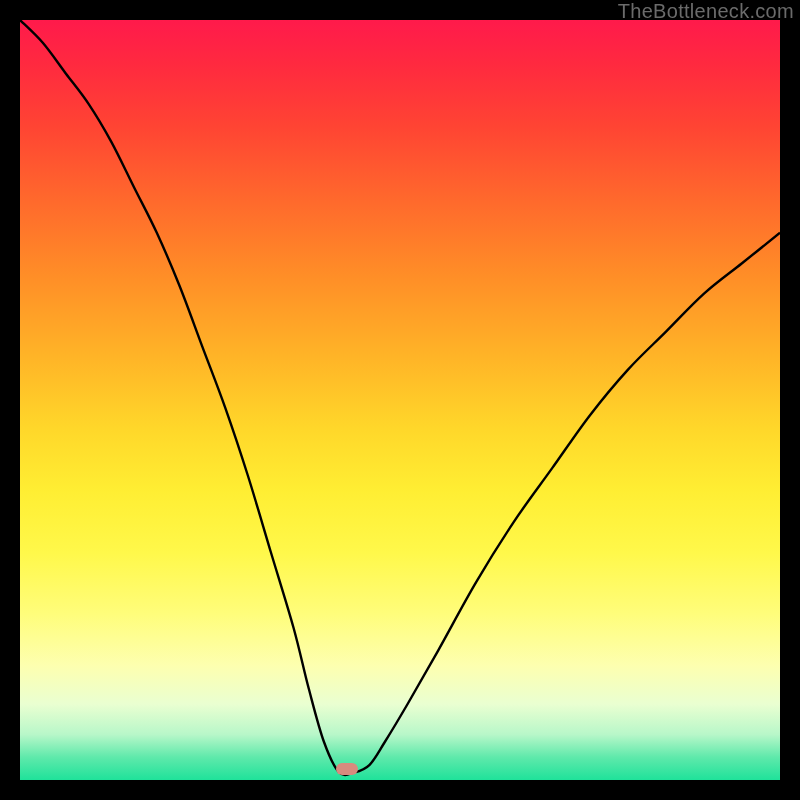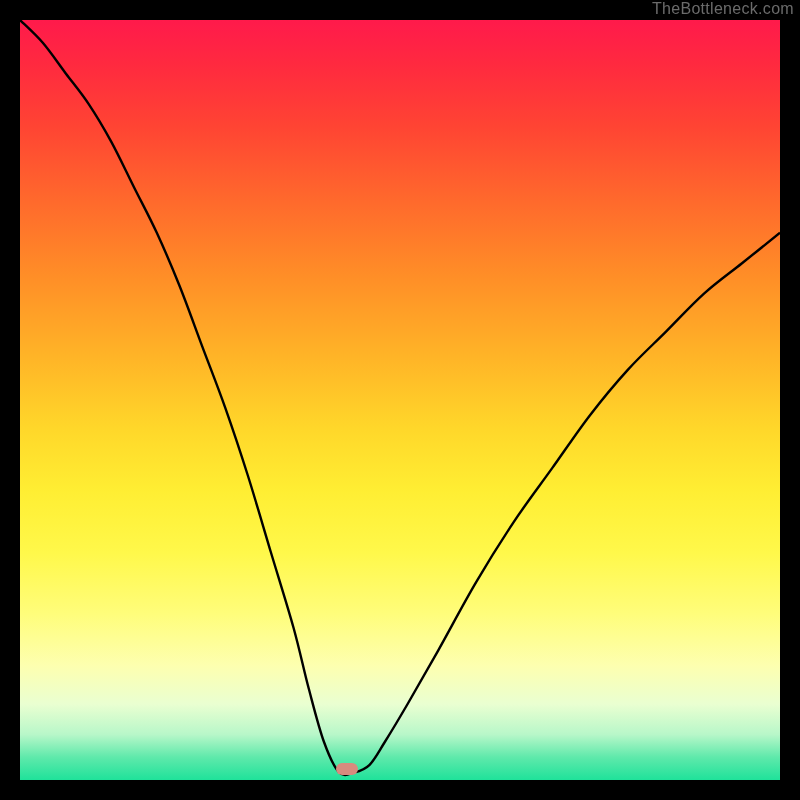--- a/index.html
+++ b/index.html
@@ -52,21 +52,21 @@
     position: absolute;
     inset: 0;
     width: 100%;
     height: 100%;
   }
   .watermark {
     position: absolute;
     top: 0;
     right: 6px;
     color: #6b6b6b;
-    font-size: 16px;
+    font-size: 20px;
     letter-spacing: 0.3px;
     user-select: none;
   }
   .marker {
     position: absolute;
     width: 22px;
     height: 12px;
     border-radius: 6px;
     background: #d88b7e; 
     transform: translate(-50%, -50%);

